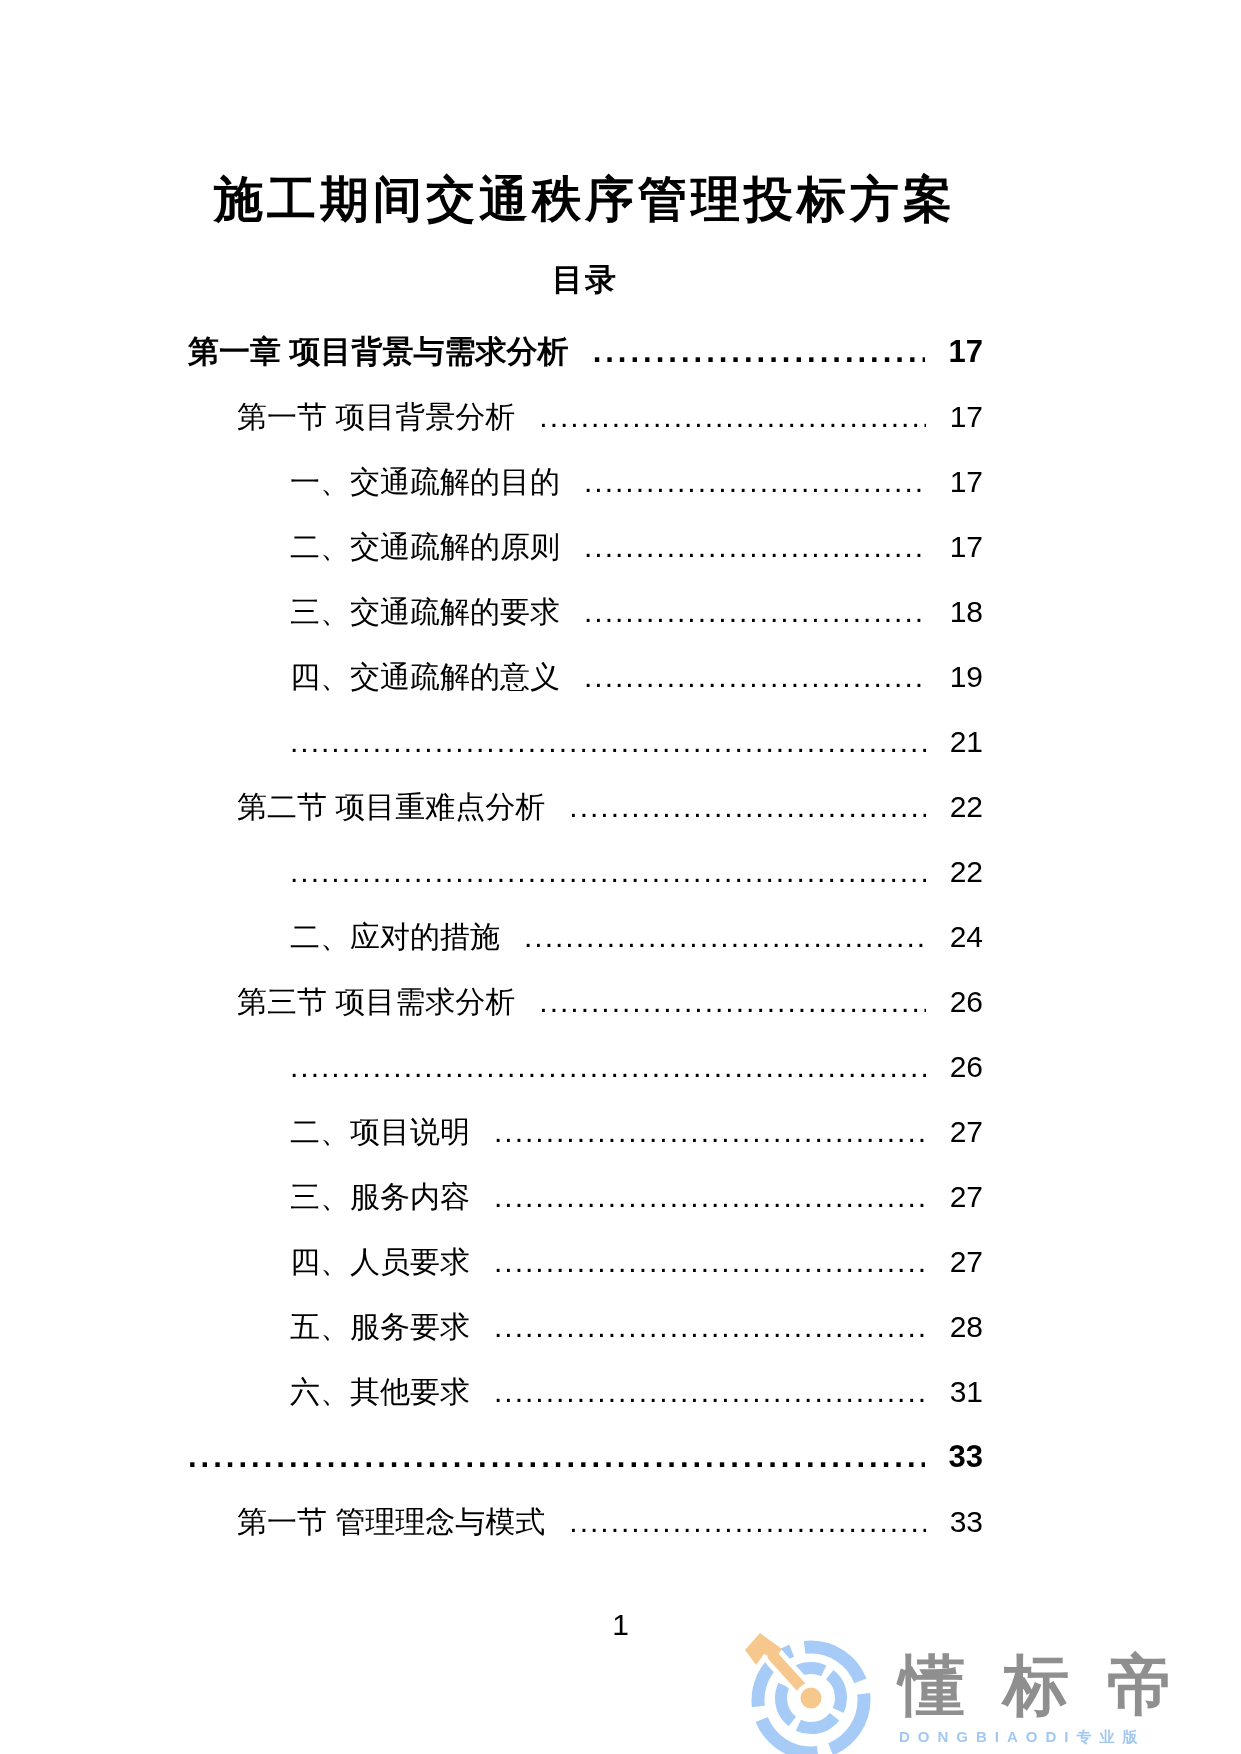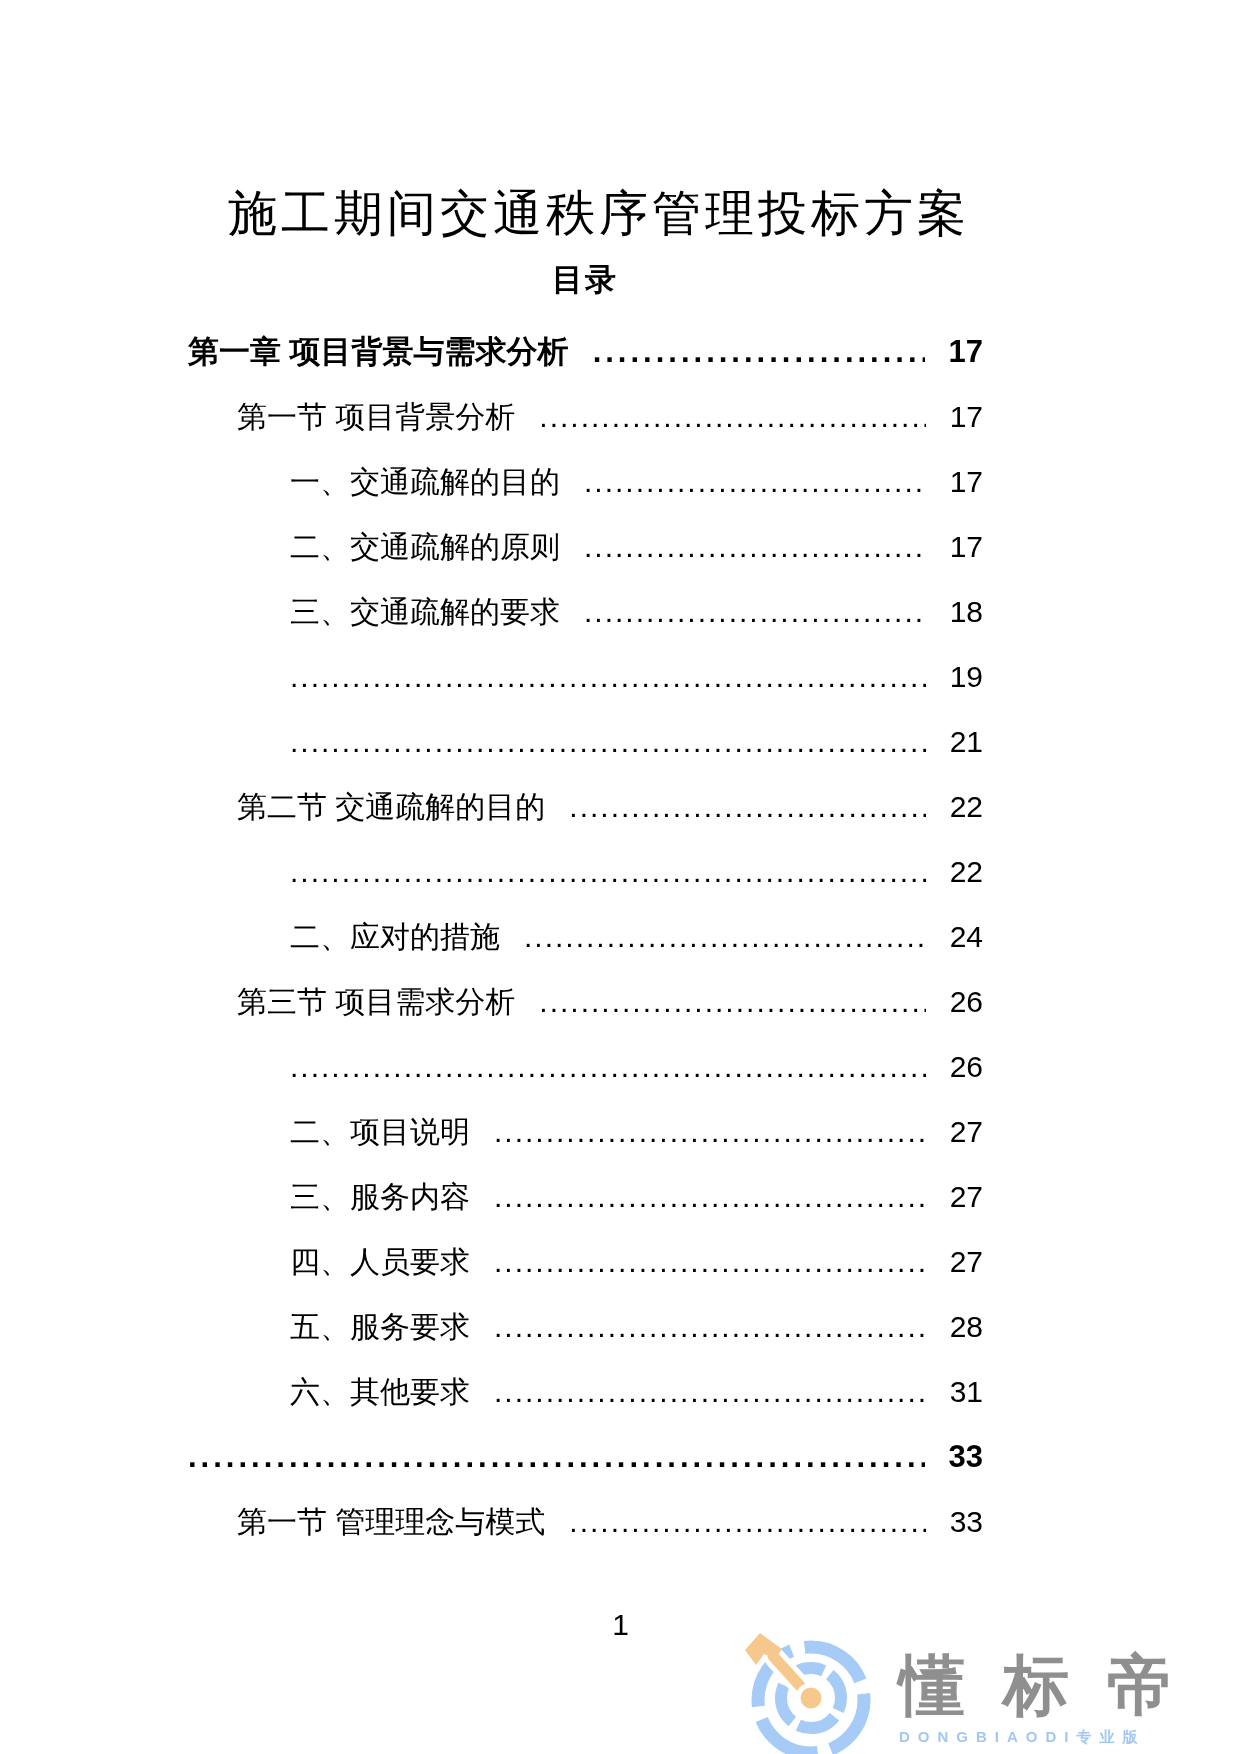--- a/index.html
+++ b/index.html
@@ -12,25 +12,25 @@
     font-family: "Liberation Sans", "DejaVu Sans", sans-serif;
     color: #000000;
   }
 
   
   .doc-title {
     position: absolute;
     top: 168px;
     left: 165px;
     width: 840px;
-    margin: 14px;
+    margin: 0;
     text-align: center;
     font-size: 49px;
     line-height: 62px;
-    font-weight: 400;
+    font-weight: 700;
     letter-spacing: 4px;
     white-space: nowrap;
   }
 
   
   .toc-heading {
     position: absolute;
     top: 260px;
     left: 165px;
     width: 840px;
@@ -151,29 +151,30 @@
         <span class="toc-label">二、交通疏解的原则</span>
         <span class="toc-dots">................................................................................................................................................................</span>
         <span class="toc-page">17</span>
       </div>
       <div class="toc-row lvl-item">
         <span class="toc-label">三、交通疏解的要求</span>
         <span class="toc-dots">................................................................................................................................................................</span>
         <span class="toc-page">18</span>
       </div>
       <div class="toc-row lvl-item">
+        <span class="toc-label">四、交通疏解的意义</span>
         <span class="toc-dots">................................................................................................................................................................</span>
         <span class="toc-page">19</span>
       </div>
       <div class="toc-row lvl-item">
         <span class="toc-dots">................................................................................................................................................................</span>
         <span class="toc-page">21</span>
       </div>
       <div class="toc-row lvl-section">
-        <span class="toc-label">第二节 交通疏解的目的</span>
+        <span class="toc-label">第二节 项目重难点分析</span>
         <span class="toc-dots">................................................................................................................................................................</span>
         <span class="toc-page">22</span>
       </div>
       <div class="toc-row lvl-item">
         <span class="toc-dots">................................................................................................................................................................</span>
         <span class="toc-page">22</span>
       </div>
       <div class="toc-row lvl-item">
         <span class="toc-label">二、应对的措施</span>
         <span class="toc-dots">................................................................................................................................................................</span>

